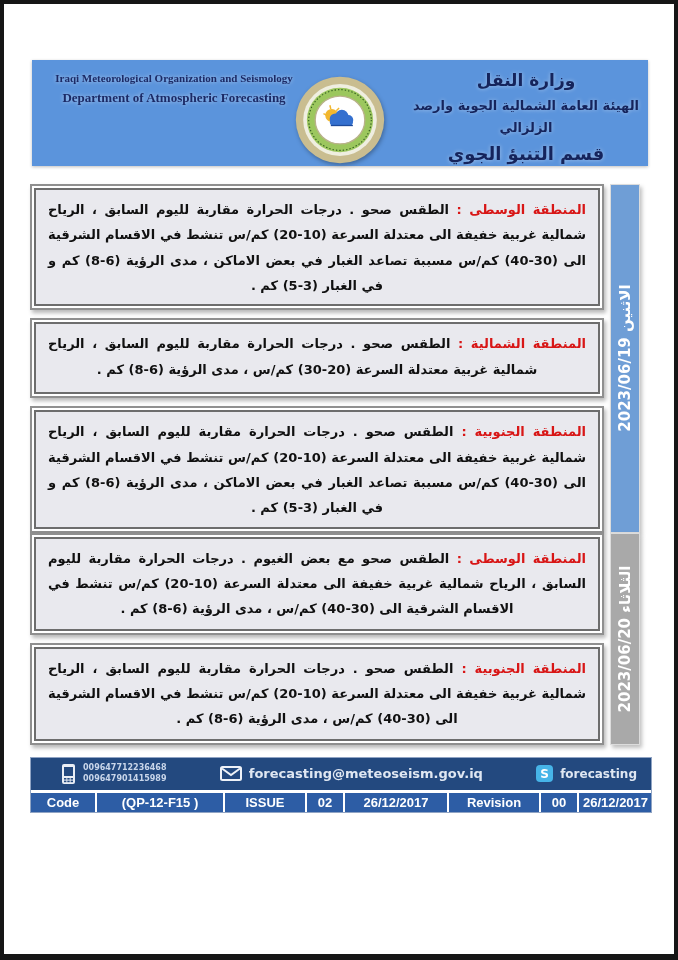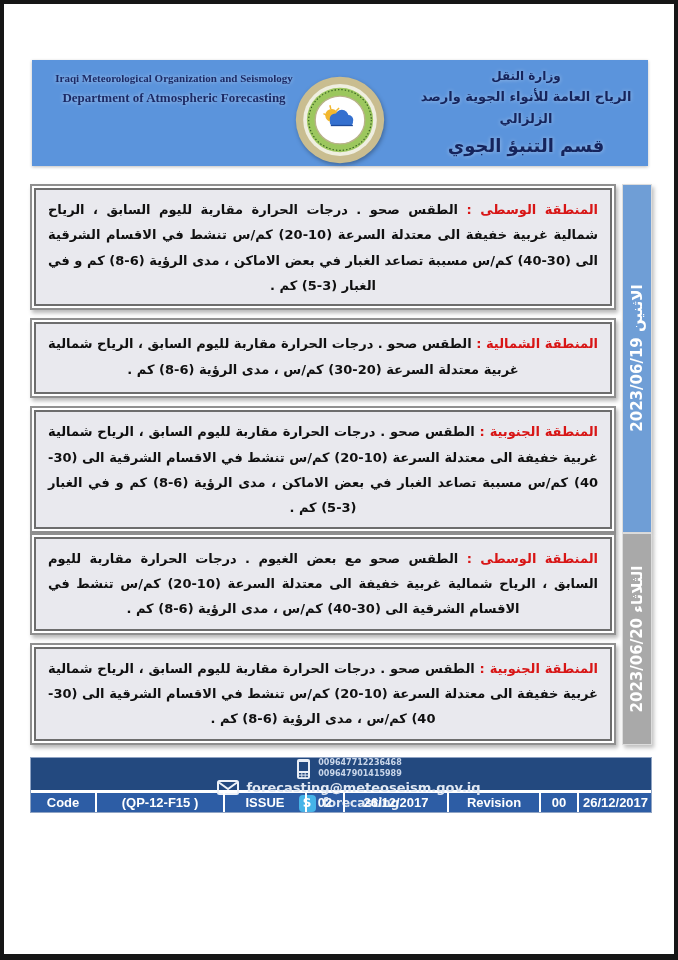--- a/index.html
+++ b/index.html
@@ -38,30 +38,30 @@
     text-shadow:0 0 4px rgba(255,255,255,.55);
   }
   .org-en .l1{font-size:15px;line-height:1.5;}
   .org-en .l2{font-size:11px;line-height:1.6;}
   .org-en .l3{font-size:13px;line-height:1.6;}
   .org-ar{
     position:absolute;right:6px;top:6px;width:232px;
     text-align:center;color:#15245c;direction:rtl;
     font-weight:bold;text-shadow:0 0 4px rgba(255,255,255,.45);
   }
-  .org-ar .l1{font-size:12px;line-height:1.7;}
+  .org-ar .l1{font-size:17px;line-height:1.7;}
   .org-ar .l2{font-size:13px;line-height:1.7;}
   .org-ar .l3{font-size:18px;line-height:1.7;}
   .logo{
     position:absolute;left:50%;top:14px;transform:translateX(-50%);
     width:92px;height:92px;filter:drop-shadow(1px 2px 2px rgba(0,0,0,.3));
   }
 
   
-  .content{padding:18px 22px 0 26px;}
+  .content{padding:18px 34px 0 26px;}
   .day-group{display:flex;gap:6px;align-items:stretch;}
   .day-group + .day-group{}
   .boxes{flex:1;display:flex;flex-direction:column;gap:8px;}
   .fbox{
     background:#ffffff;
     border:2px solid #8f8f8f;
     padding:2px;
     box-shadow:2px 3px 4px rgba(0,0,0,.28);
   }
   .fbox-inner{
@@ -101,21 +101,20 @@
   }
 
   
   .footer{margin:12px 22px 0 26px;border:1px solid #90a4c4;}
   .contact-bar{
     background:#23497f;
     height:32px;
     display:flex;align-items:center;justify-content:space-between;
     padding:0 14px 0 30px;
     color:#dfe7f2;
-    flex-direction:column;
   }
   .contact-item{display:flex;align-items:center;gap:7px;}
   .phones{font-size:8px;line-height:1.3;font-weight:bold;color:#c9d6ea;}
   .email-text{font-size:13px;font-weight:bold;}
   .skype-text{font-size:12px;font-weight:bold;}
   .skype-badge{
     width:17px;height:17px;border-radius:4px;background:#46b4e8;
     color:#ffffff;font-weight:bold;font-size:12px;
     display:flex;align-items:center;justify-content:center;
   }
@@ -162,21 +161,21 @@
         <circle cx="45" cy="49" r="6.2" fill="#3470cf"></circle>
         <circle cx="52" cy="46" r="7.2" fill="#3470cf"></circle>
         <circle cx="59" cy="50" r="5.4" fill="#3470cf"></circle>
         <rect x="39" y="49" width="25" height="7" rx="3.5" fill="#3470cf"></rect>
         <path d="M40 56 h24" stroke="#1d4a9b" stroke-width="1.4"></path>
       </g>
     </svg>
 
     <div class="org-ar">
       <div class="l1">وزارة النقل</div>
-      <div class="l2">الرياح العامة للأنواء الجوية وارصد الزلزالي</div>
+      <div class="l2">الهيئة العامة الشمالية الجوية وارصد الزلزالي</div>
       <div class="l3">قسم التنبؤ الجوي</div>
     </div>
   </div>
 
   <div class="content">
 
     <div class="day-group">
       <div class="boxes g1">
         <div class="fbox">
           <div class="fbox-inner">

